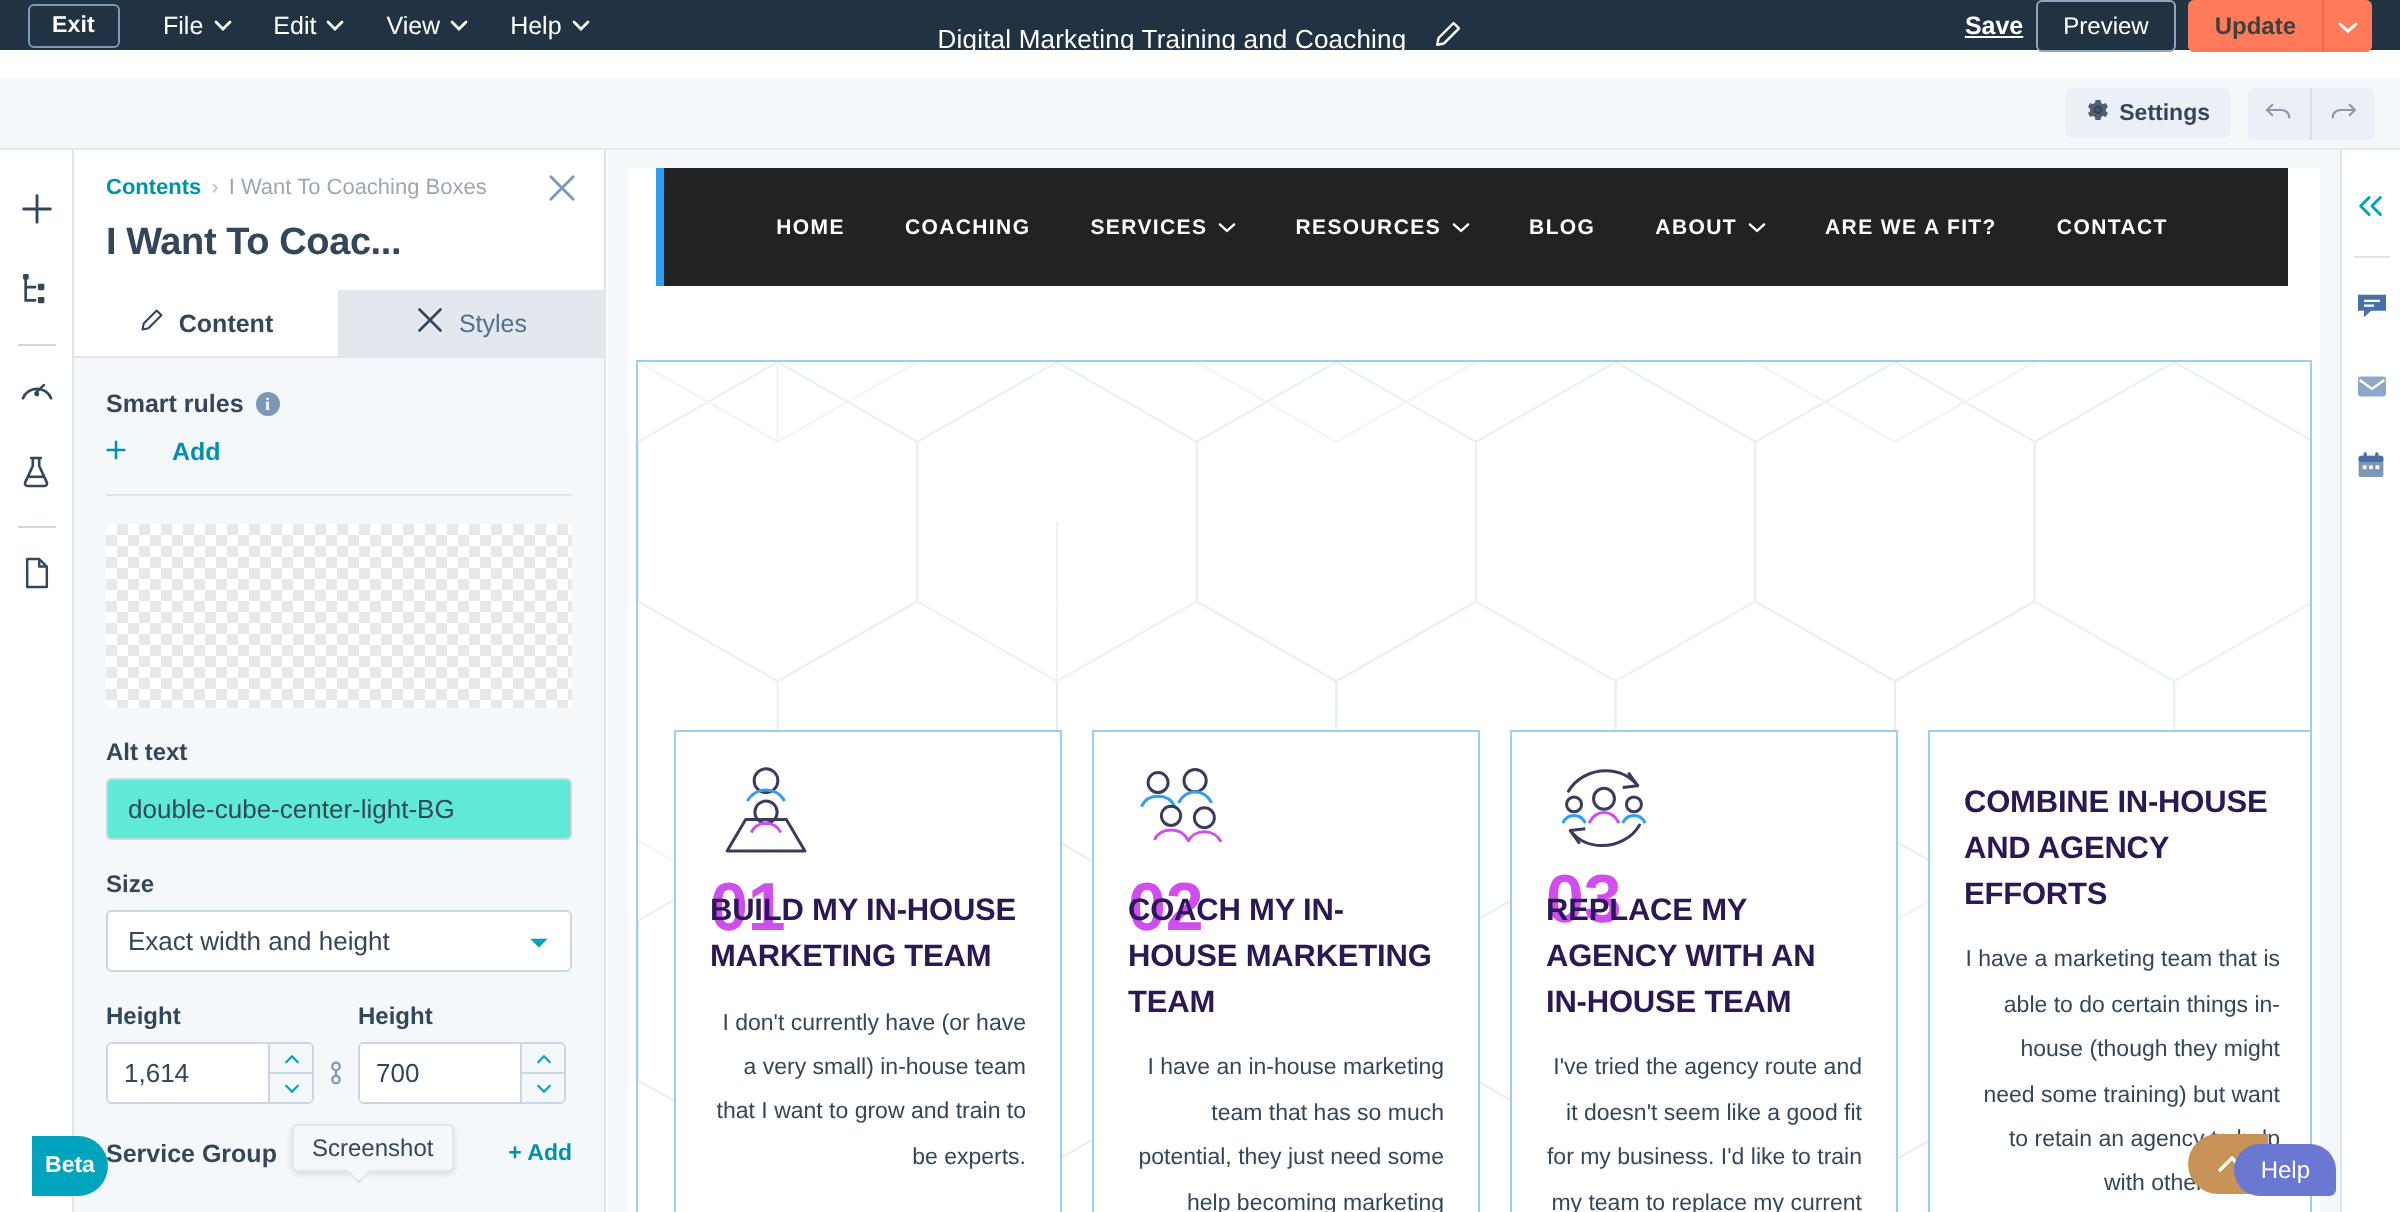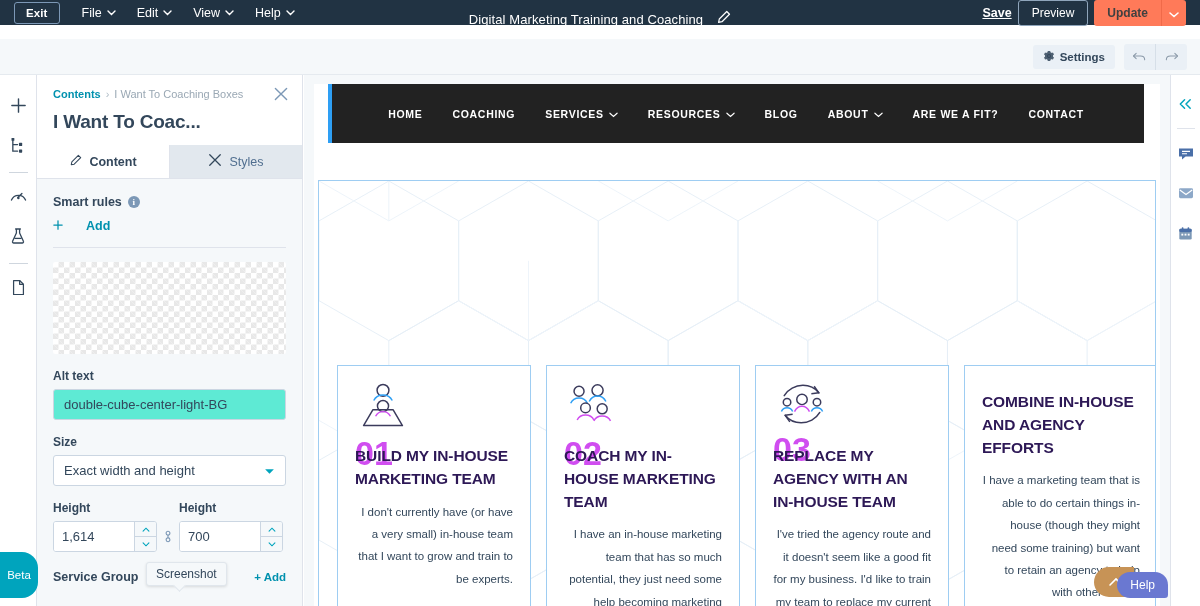--- a/index.html
+++ b/index.html
@@ -192,24 +192,24 @@
     border-radius: 3px; padding: 4px 9px;
     font-size: 12px; color: #33475b; box-shadow: 0 1px 3px rgba(0,0,0,.12);
   }
   .tooltip:after {
     content: ""; position: absolute; left: 28px; bottom: -5px;
     width: 8px; height: 8px; background: #f5f8fa;
     border-right: 1px solid #e0e6ec; border-bottom: 1px solid #e0e6ec;
     transform: rotate(45deg);
   }
   .beta-badge {
-    position: absolute; left: 0; bottom: 8px; width: 38px; height: 46px;
+    position: absolute; left: 16px; bottom: 8px; width: 38px; height: 30px;
     background: #00a4bd; border-radius: 0 16px 16px 0;
     color: #fff; font-size: 11.5px; display: flex; align-items: center;
-    justify-content: center; cursor: pointer; z-index: 70;
+    justify-content: center; cursor: pointer; z-index: 70; font-weight: bold;
   }
 
   
   .canvas {
     position: absolute; top: 75px; left: 304px; width: 866px; height: 531px;
     background: #f5f8fa; overflow: hidden;
   }
   .page {
     position: absolute; top: 9px; left: 10px; width: 846px; height: 540px;
     background: #fff;

